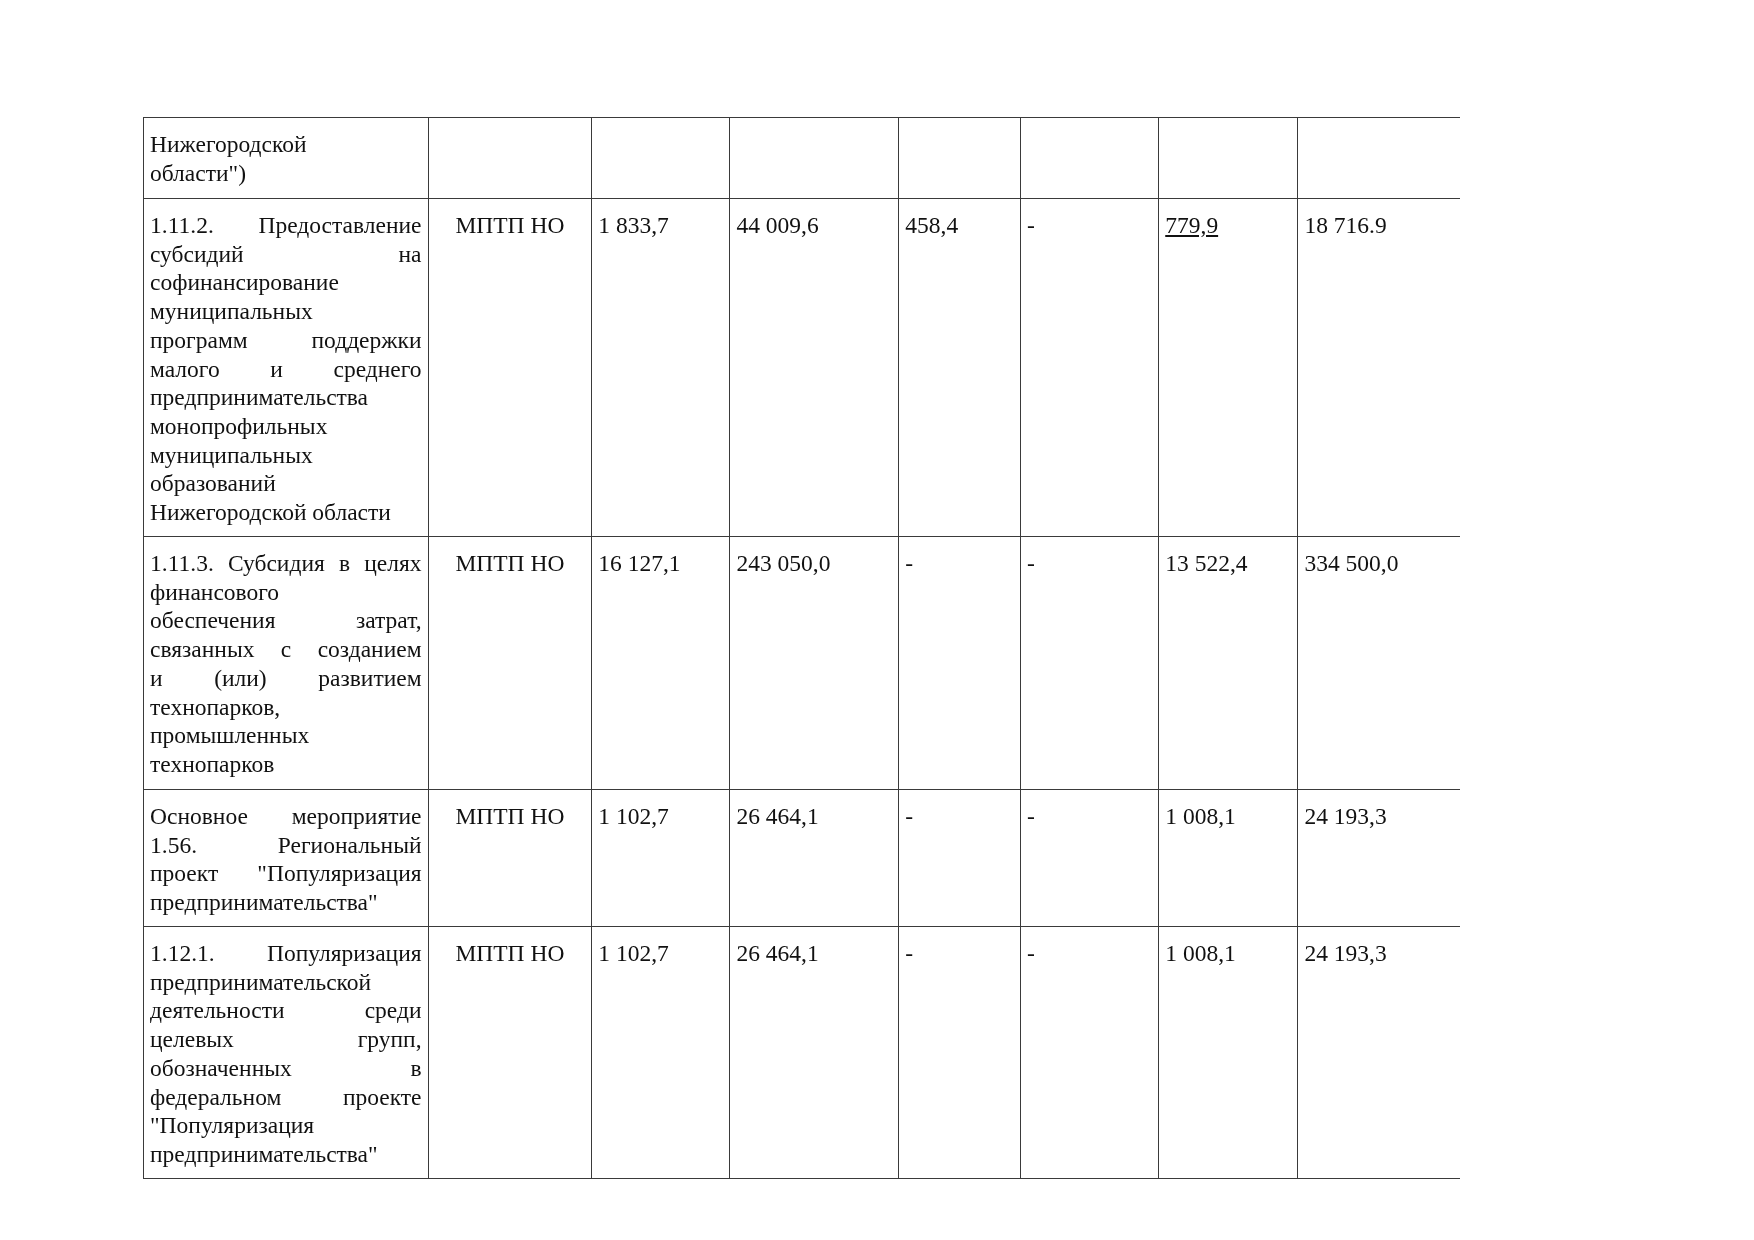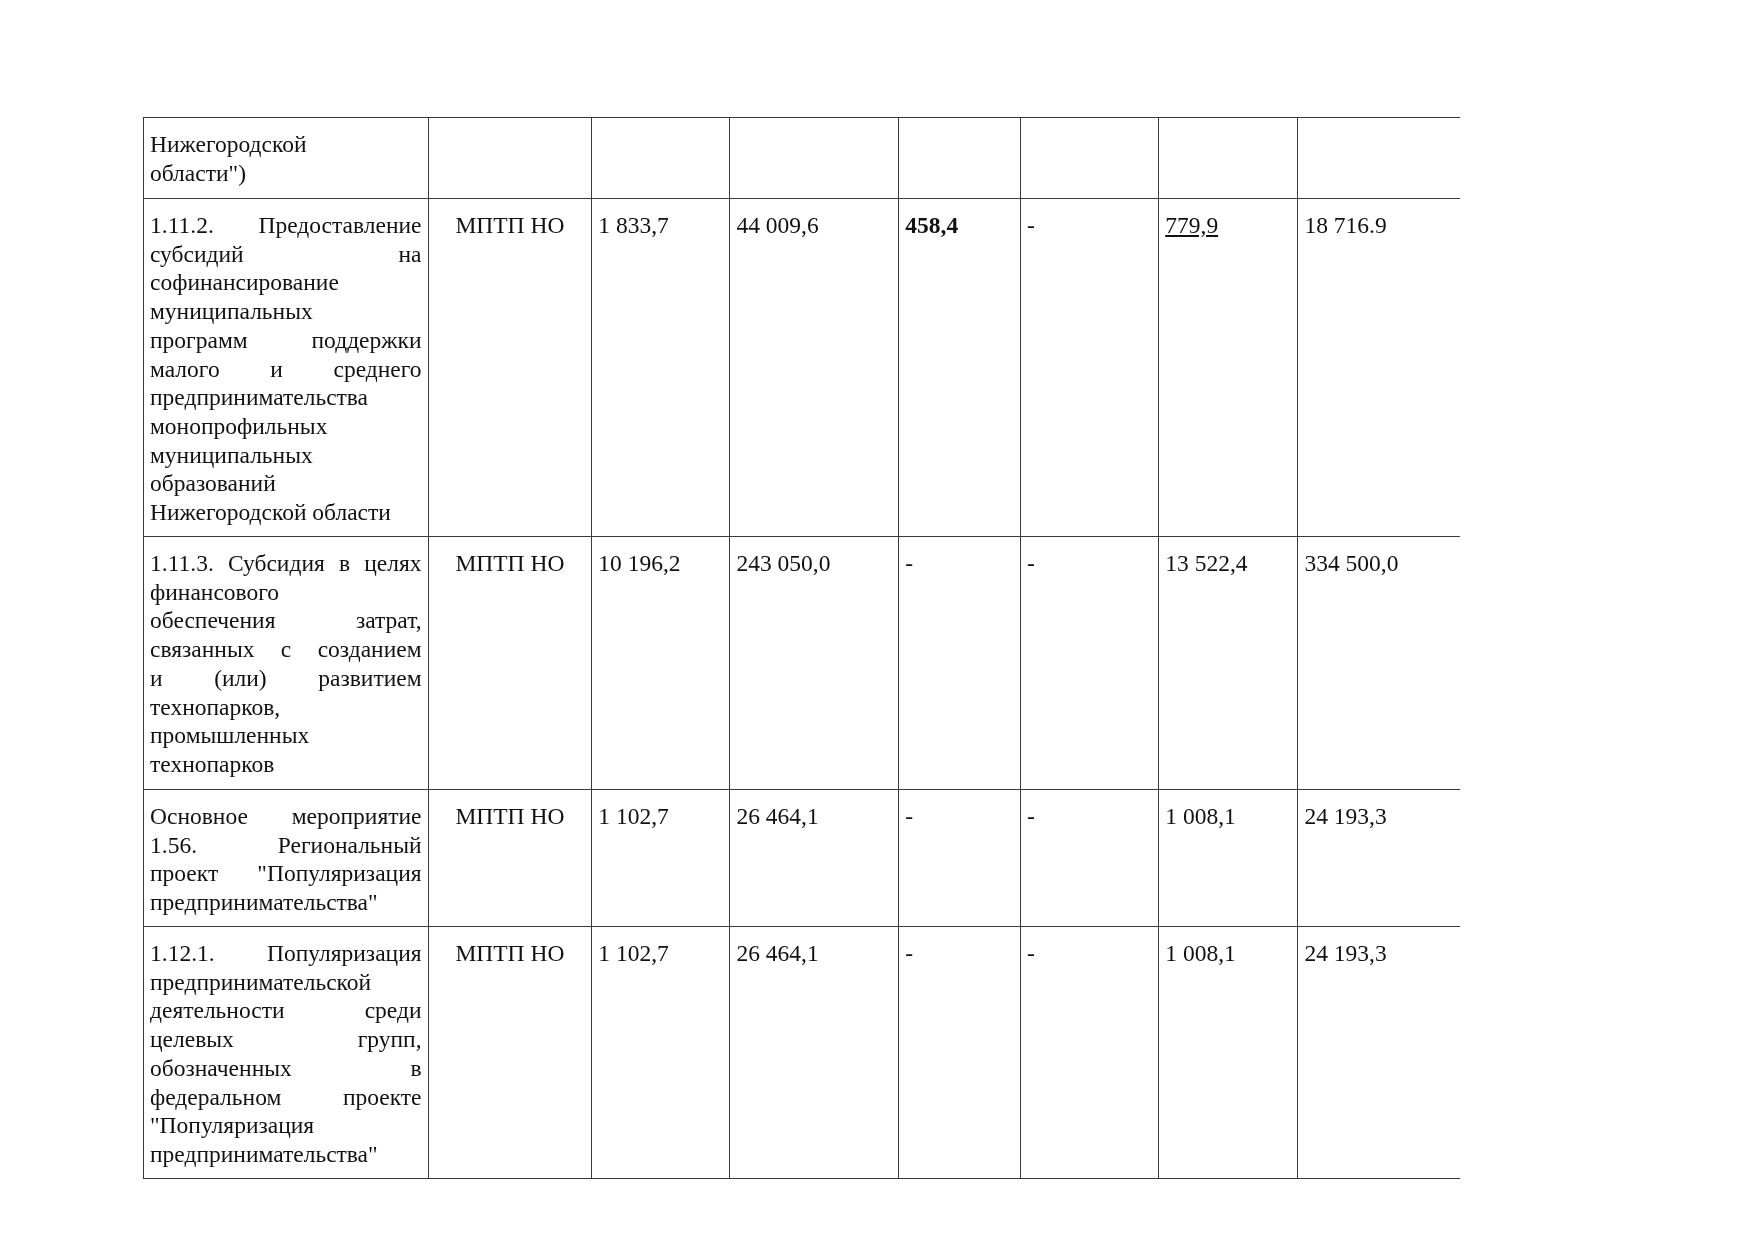--- a/index.html
+++ b/index.html
@@ -137,21 +137,21 @@
           <td class="exec">
             <div class="cell-inner">МПТП НО</div>
           </td>
           <td class="num">
             <div class="cell-inner" style="white-space: nowrap;">1 833,7</div>
           </td>
           <td class="num">
             <div class="cell-inner" style="white-space: nowrap;">44 009,6</div>
           </td>
           <td class="num">
-            <div class="cell-inner" style="white-space: nowrap; font-weight: bold;">458,4</div>
+            <div class="cell-inner" style="white-space: nowrap;">458,4</div>
           </td>
           <td class="num">
             <div class="cell-inner" style="white-space: nowrap;">-</div>
           </td>
           <td class="num">
             <div class="cell-inner" style="white-space: nowrap; text-decoration: underline;">779,9</div>
           </td>
           <td class="num">
             <div class="cell-inner" style="white-space: nowrap;">18 716.9</div>
           </td>
@@ -175,21 +175,21 @@
               <span class="line">и (или) развитием</span>
               <span class="line last">технопарков,</span>
               <span class="line last">промышленных</span>
               <span class="line last">технопарков</span>
             </div>
           </td>
           <td class="exec">
             <div class="cell-inner">МПТП НО</div>
           </td>
           <td class="num">
-            <div class="cell-inner" style="white-space: nowrap;">10 196,2</div>
+            <div class="cell-inner" style="white-space: nowrap;">16 127,1</div>
           </td>
           <td class="num">
             <div class="cell-inner" style="white-space: nowrap;">243 050,0</div>
           </td>
           <td class="num">
             <div class="cell-inner" style="white-space: nowrap;">-</div>
           </td>
           <td class="num">
             <div class="cell-inner" style="white-space: nowrap;">-</div>
           </td>

